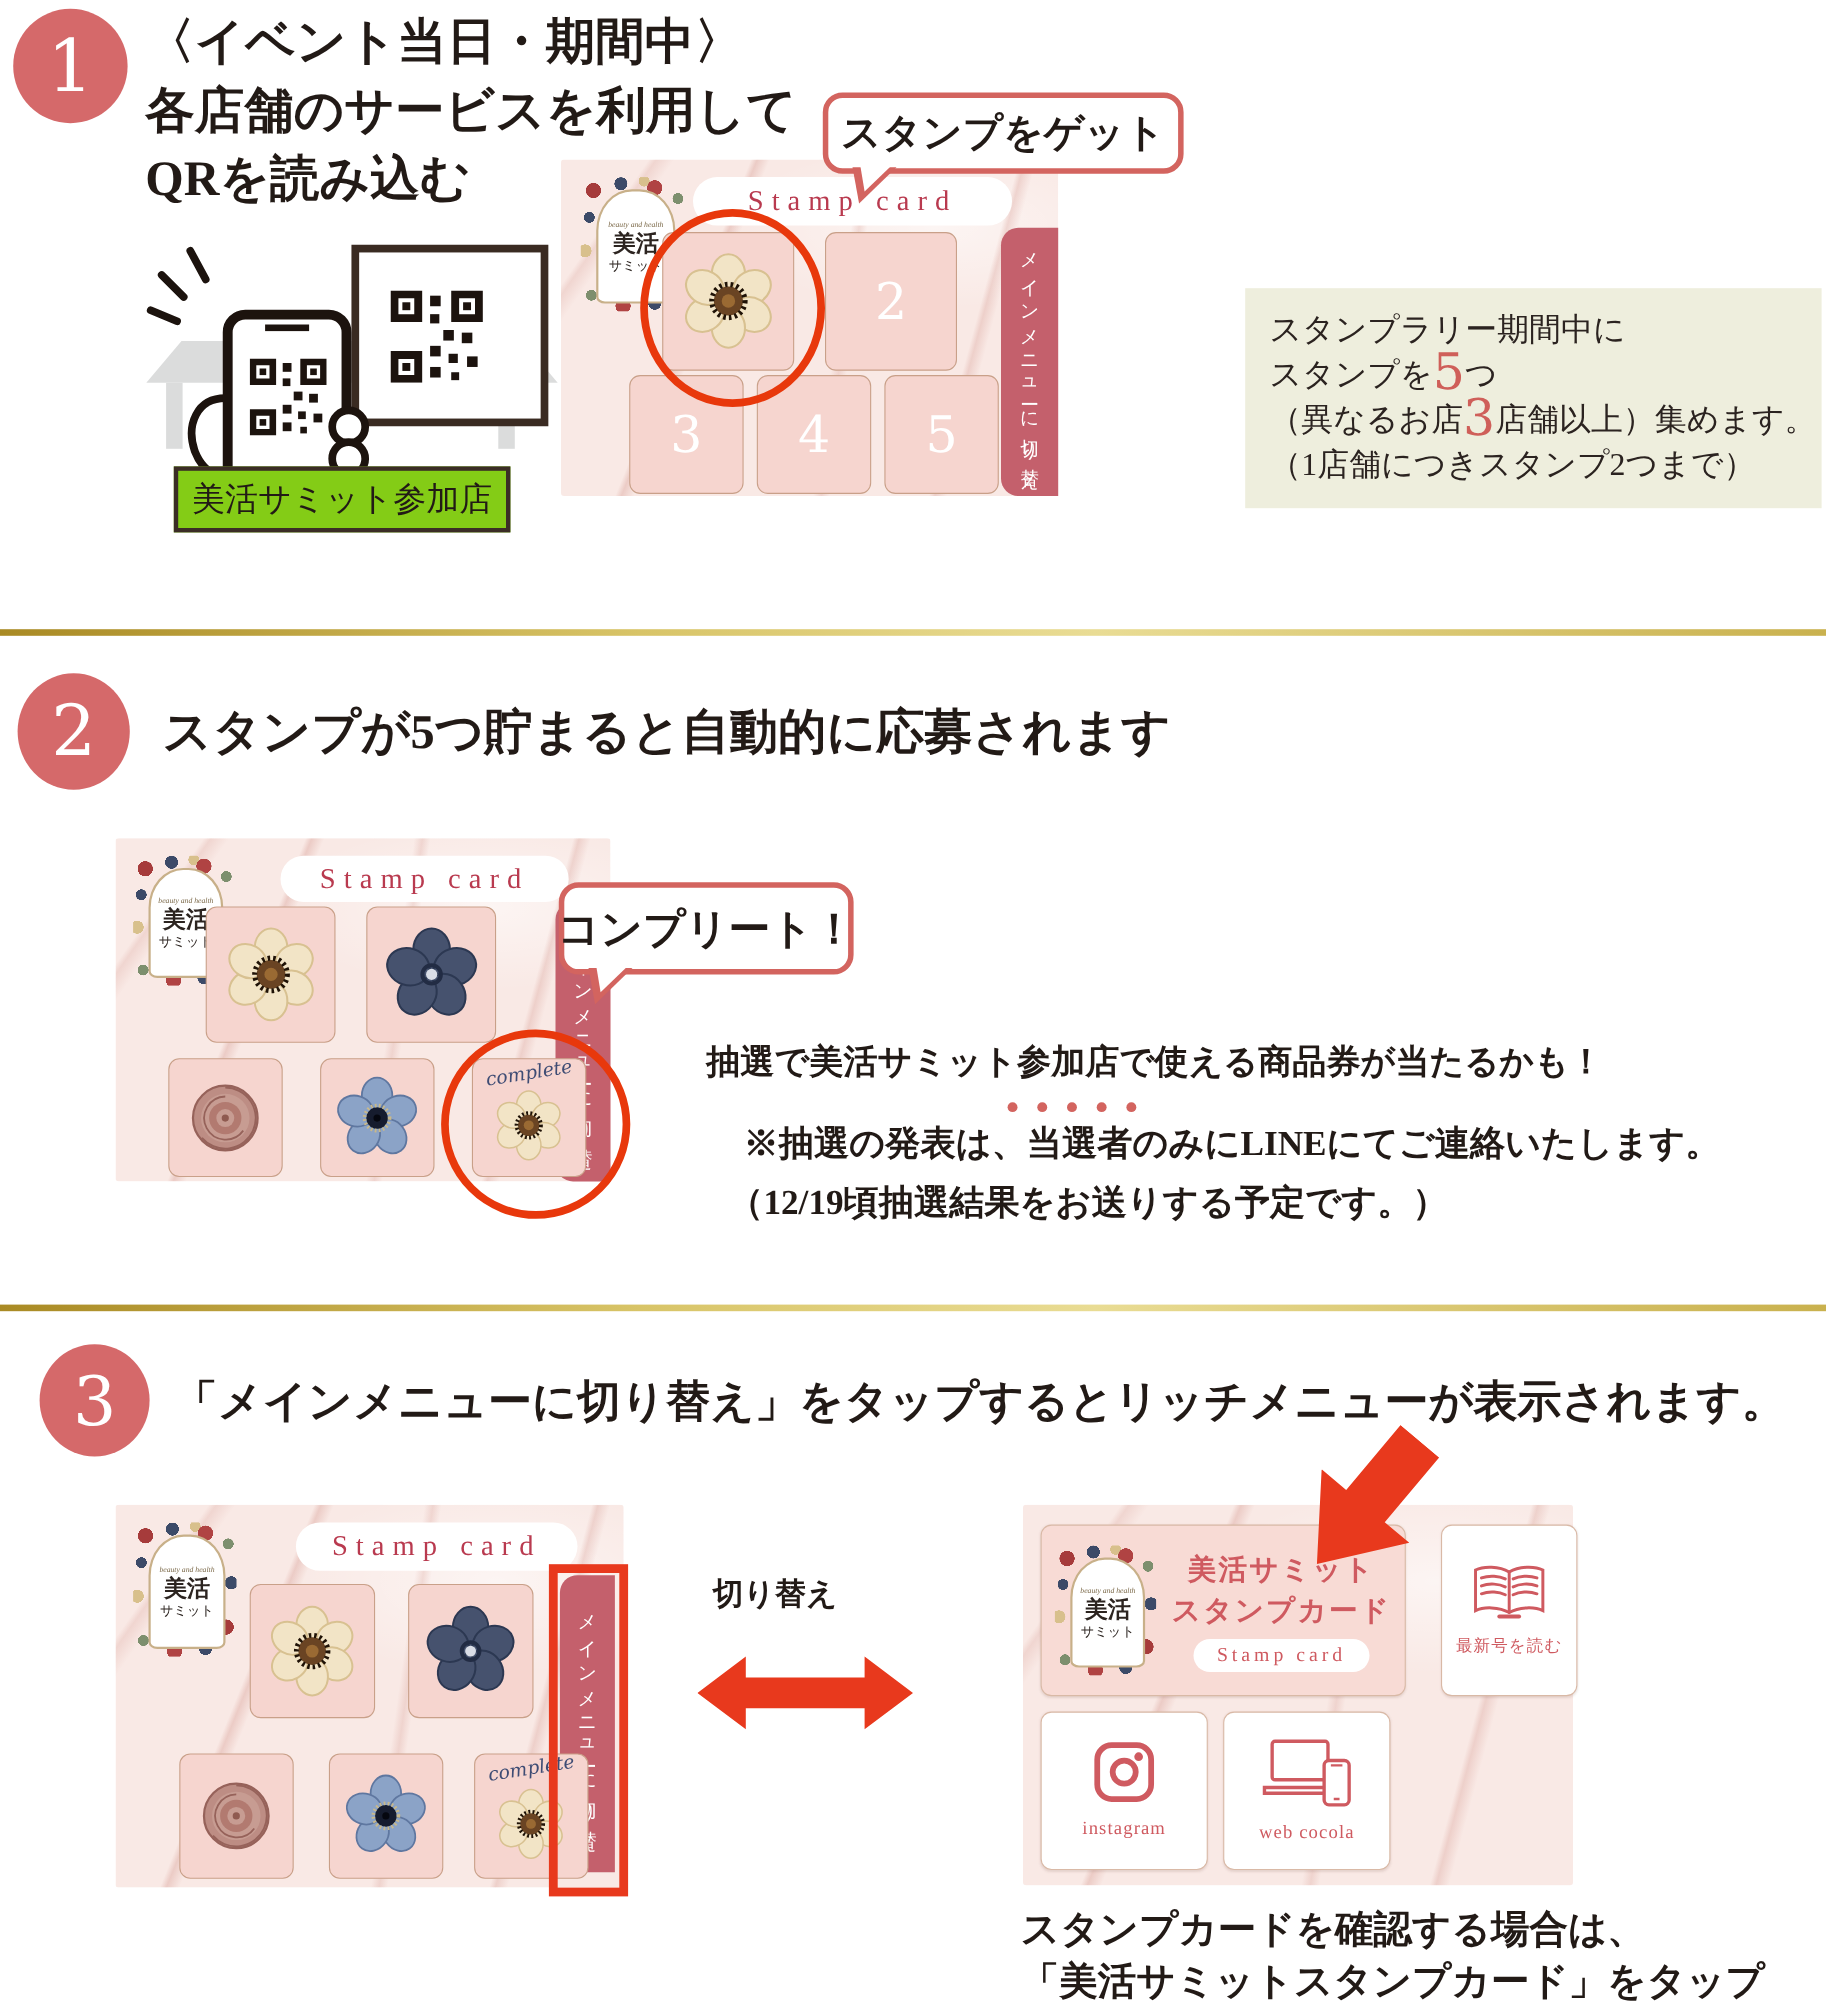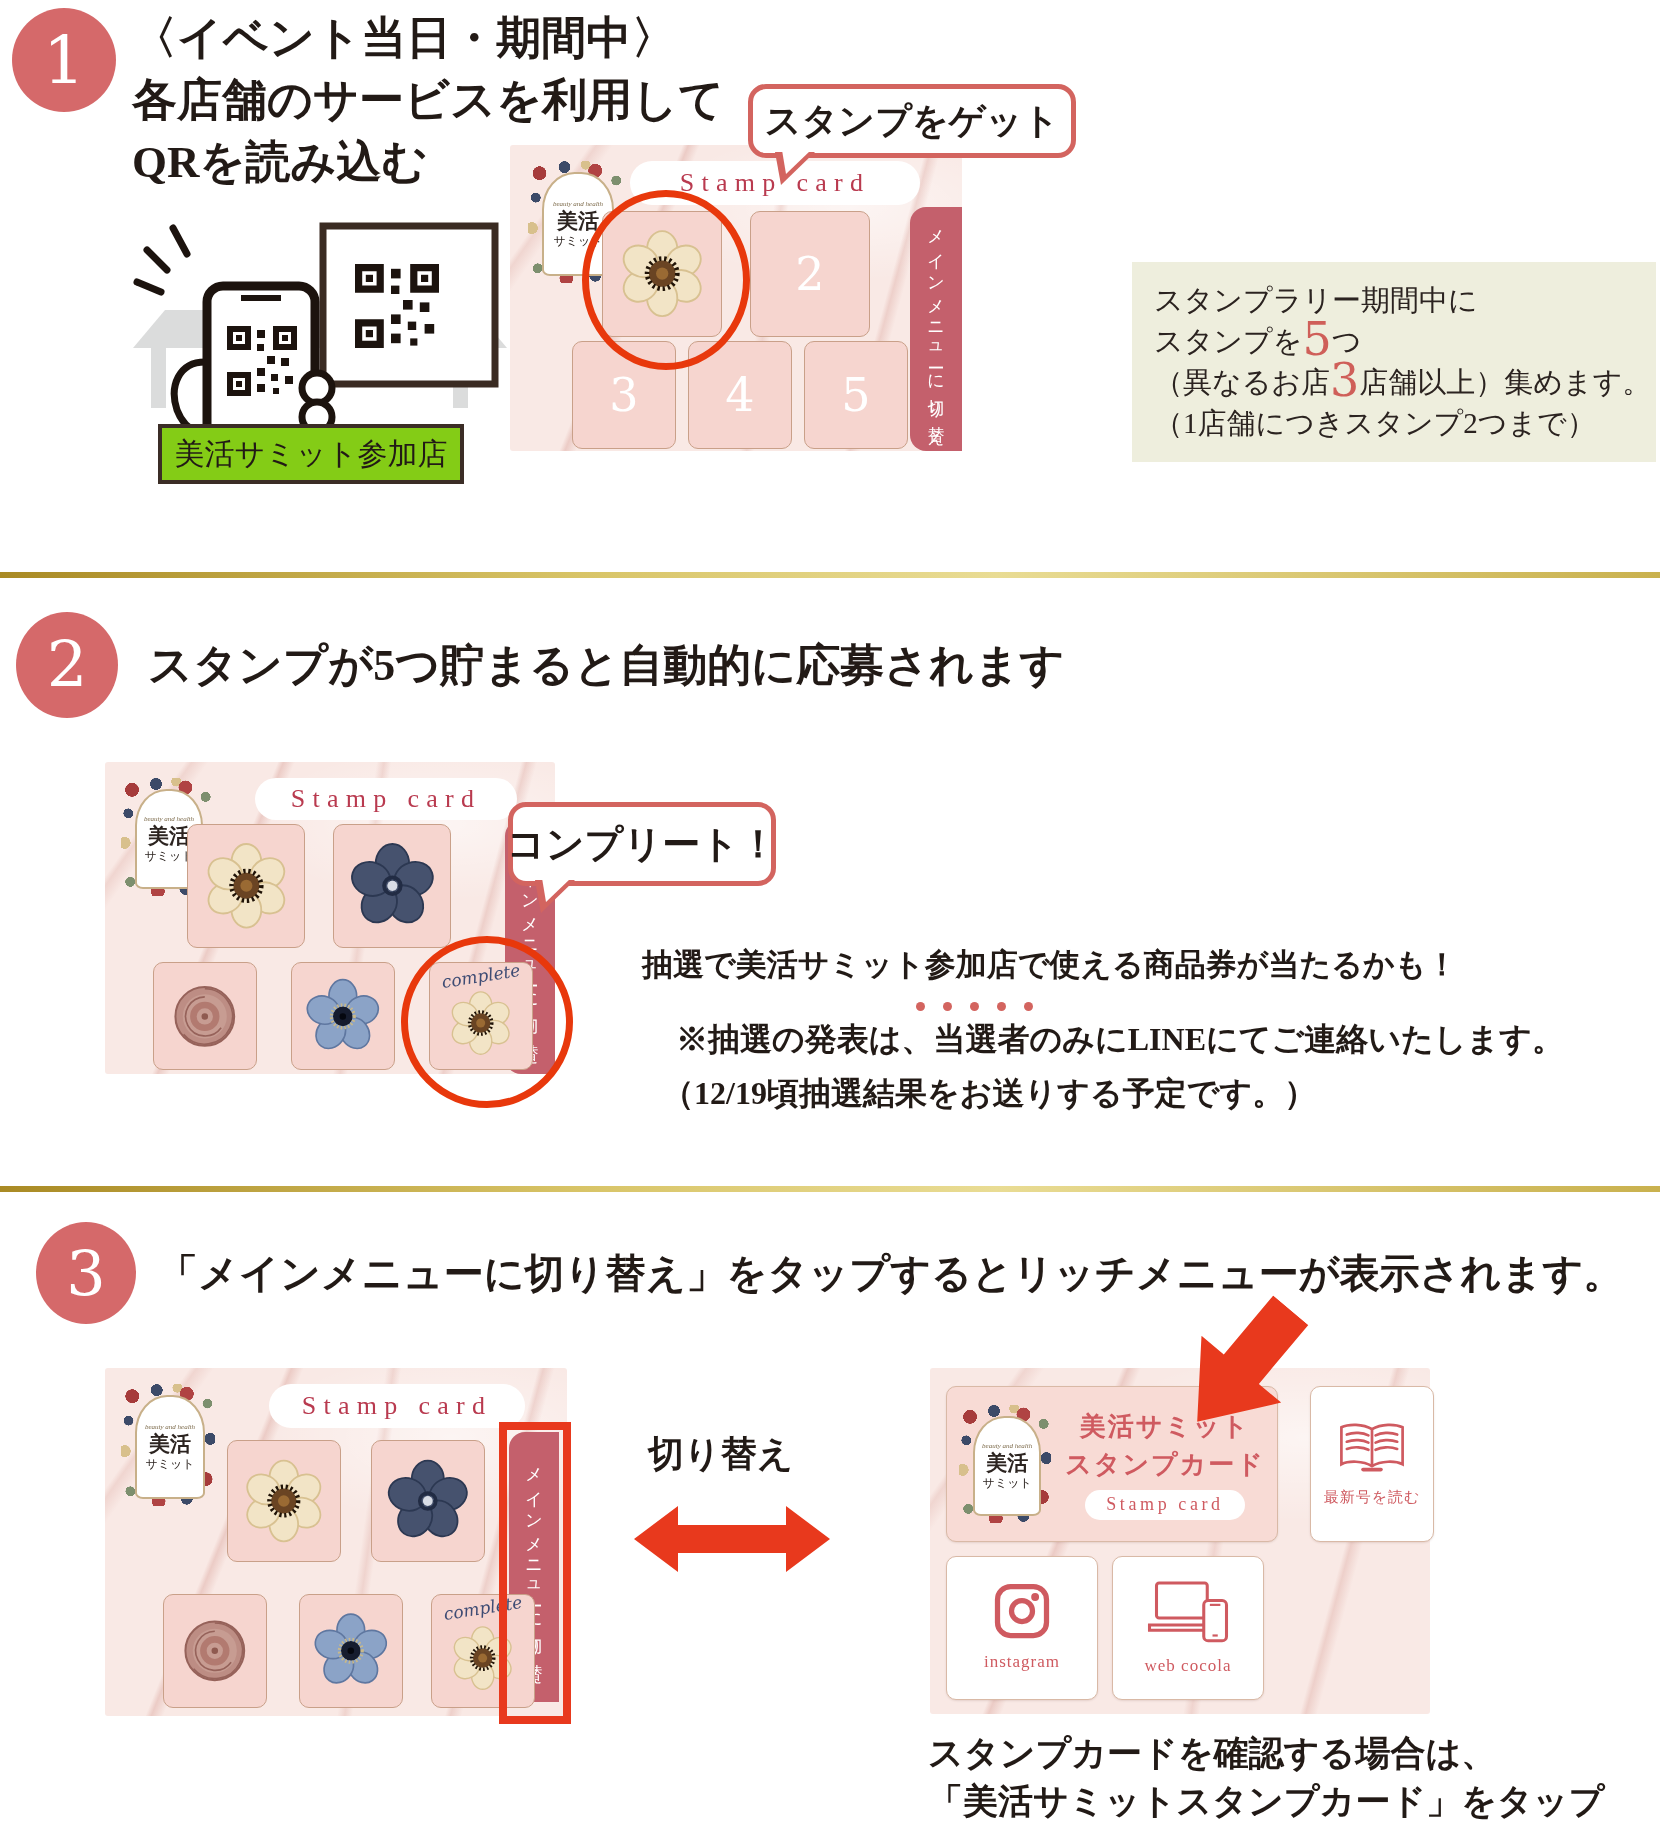--- a/index.html
+++ b/index.html
@@ -372,21 +372,21 @@
     </div>
     <div class="scell" style="left:326px;top:226px;width:102px;height:112px;">
       <span class="complete">complete</span>
       <svg class="fl" style="margin-top:14px;width:68%;height:68%;">
           <use href="#fl-cream"></use>
         </svg>
     </div>
   </div>
   <div class="hl-rect" style="left:499px;top:1422px;width:72px;height:302px;"></div>
 
-  <div class="h" style="left:648px;top:1430px;font-size:36px;">切り替え</div>
+  <div class="h" style="left:648px;top:1430px;font-size:28px;">切り替え</div>
   <svg class="abs" style="left:634px;top:1500px;" width="196" height="78" viewBox="0 0 196 78">
     <polygon points="0,39 44,6 44,25 152,25 152,6 196,39 152,72 152,53 44,53 44,72" fill="#e8391d"></polygon>
   </svg>
 
   <div class="mcard" style="left:930px;top:1368px;width:500px;height:346px;">
     <div class="tile" style="left:16px;top:18px;width:330px;height:154px;background:#f8dbd5;flex-direction:row;gap:14px;">
       <div class="logo" style="position:relative;width:92px;height:118px;flex:none;">
         <div class="arch">
           <span class="lscript">beauty and health</span>
           <span class="l1">美活</span>

